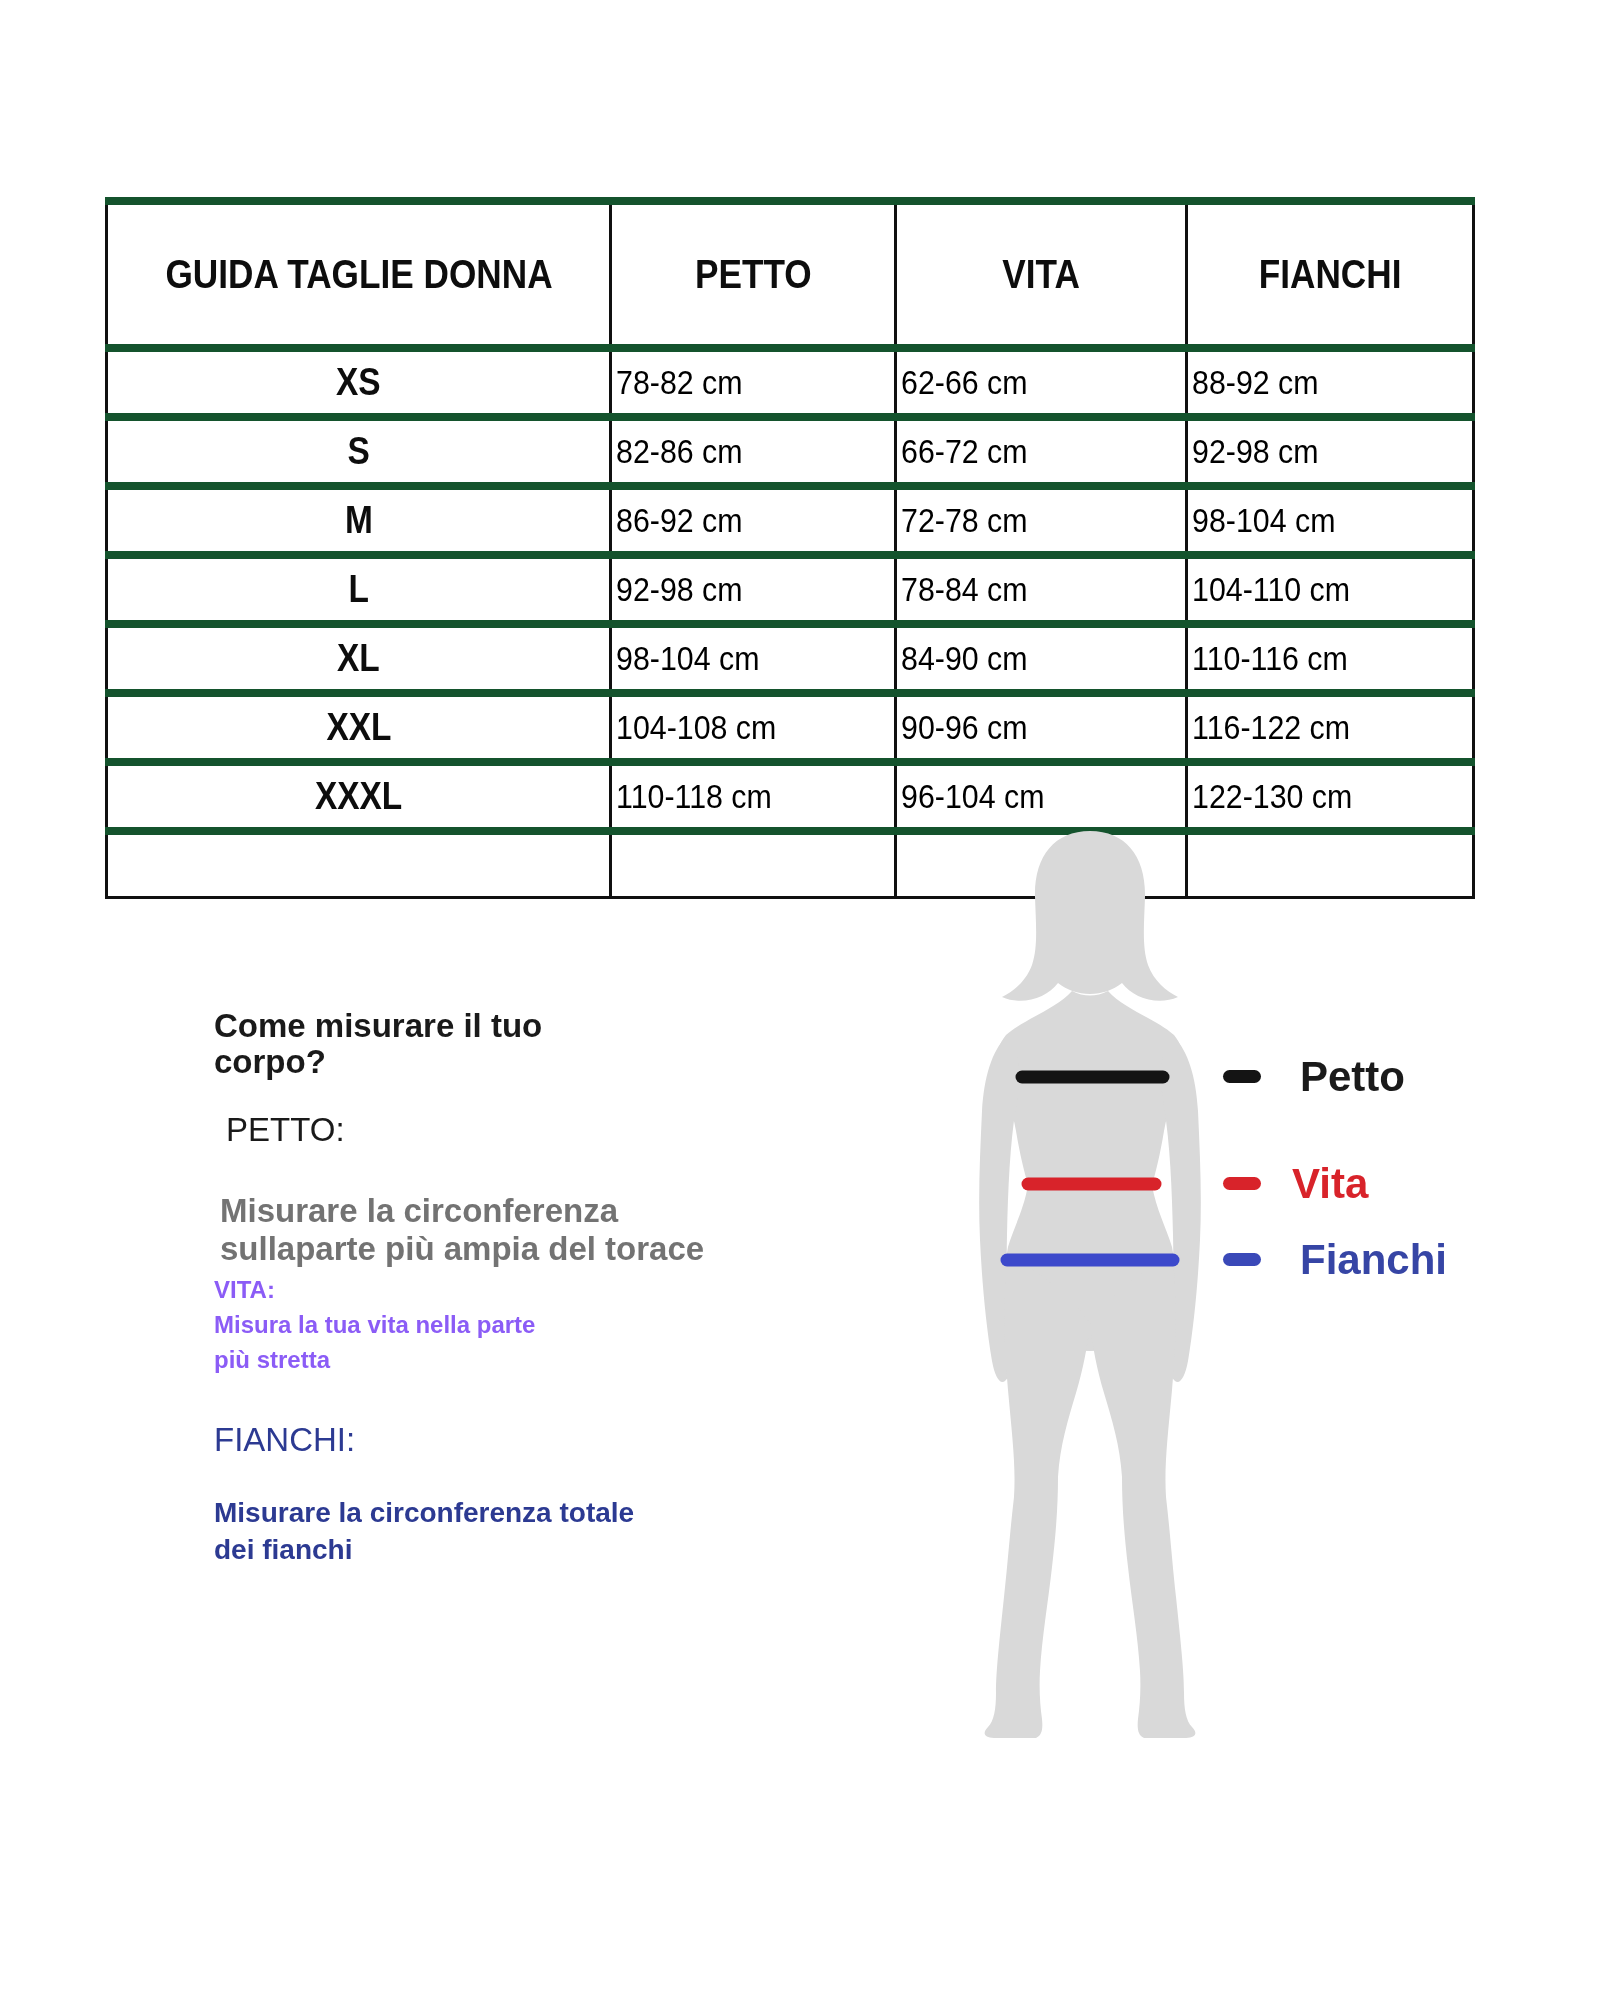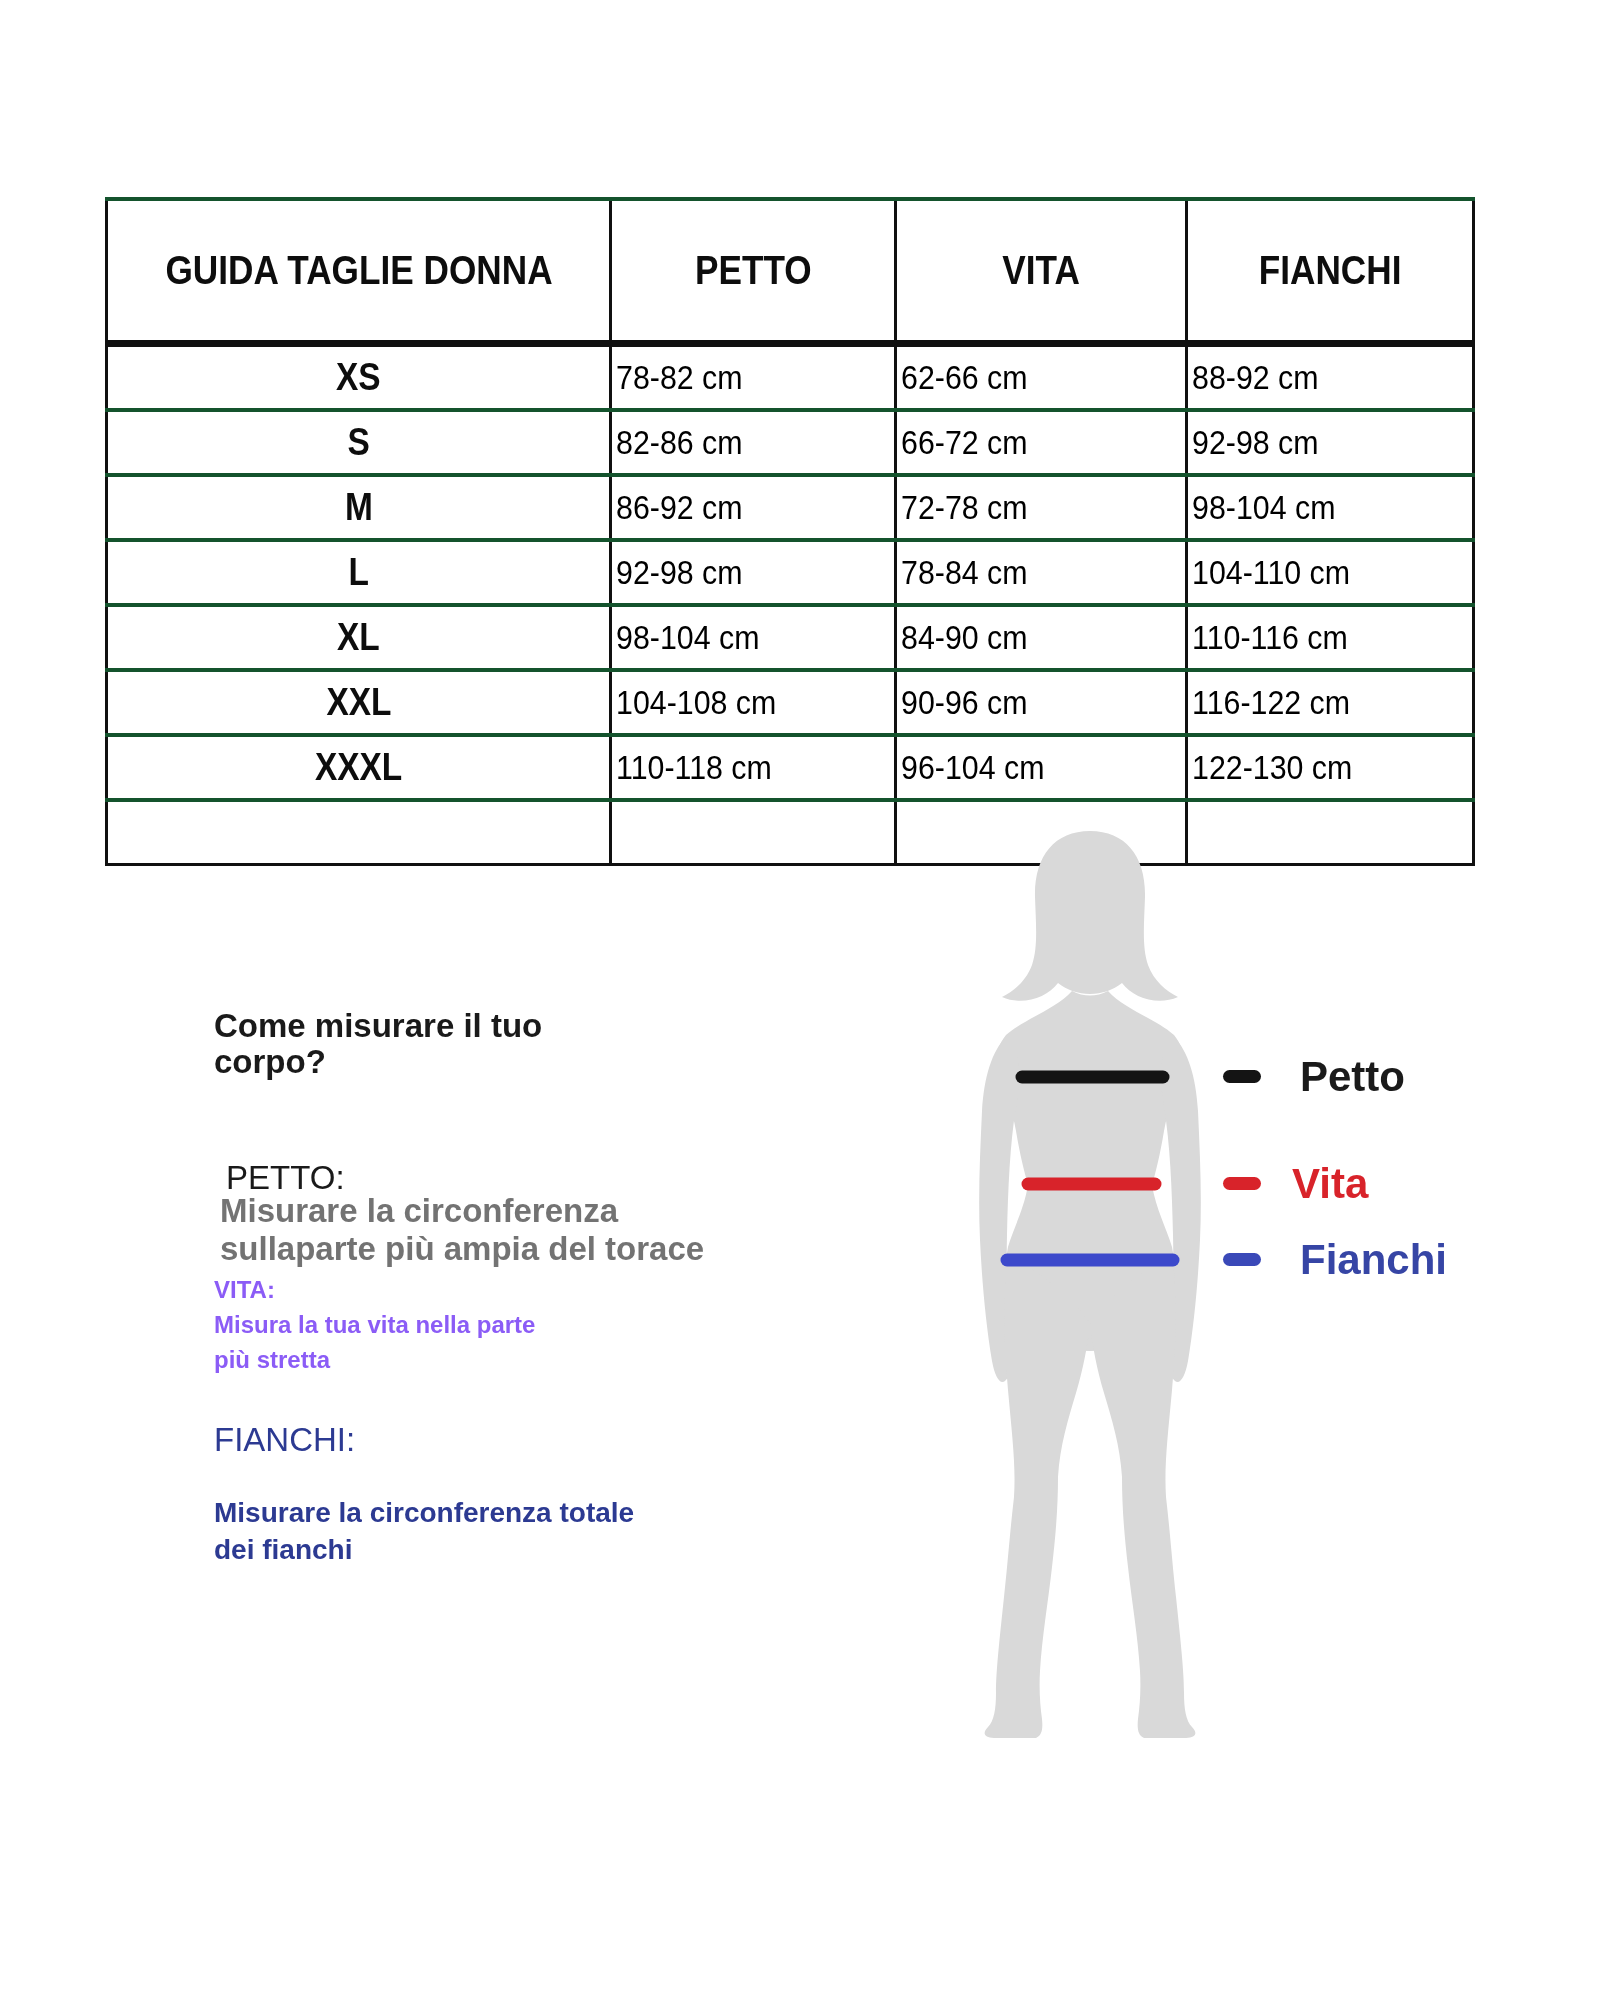--- a/index.html
+++ b/index.html
@@ -14,38 +14,38 @@
     position:absolute;left:105px;top:197px;width:1370px;
     border-collapse:collapse;table-layout:fixed;
     border:3px solid #101010;
   }
   table.size-guide col.c1{width:36.9%;}
   table.size-guide col.c2{width:20.8%;}
   table.size-guide col.c3{width:21.3%;}
   table.size-guide col.c4{width:21.0%;}
   table.size-guide th, table.size-guide td{
     border-left:3px solid #101010;
-    border-top:4px solid #14532d;
+    border-top:8px solid #14532d;
     padding:4px;vertical-align:middle;
     overflow:hidden;white-space:nowrap;
   }
   table.size-guide thead th{
     height:131px;border-bottom:7px solid #101010;
     font-size:40px;font-weight:bold;text-align:center;color:#0d0d0d;
   }
   table.size-guide tbody td{height:53px;}
   td.size-cell{font-size:38px;font-weight:bold;text-align:center;color:#0d0d0d;}
   td.value-cell{font-size:33px;font-weight:normal;text-align:left;padding-left:10px;color:#000000;}
   .cond{display:inline-block;transform:scaleX(0.88);transform-origin:center;}
   .condL{display:inline-block;transform:scaleX(0.92);transform-origin:left center;}
 
   
   .ins{position:absolute;white-space:pre-line;line-height:36px;font-size:33px;}
   .ins-heading{left:214px;top:1008px;font-weight:bold;color:#1a1a1a;}
-  .ins-petto-label{left:226px;top:1112px;font-weight:normal;color:#1a1a1a;margin-top:48px;}
+  .ins-petto-label{left:226px;top:1112px;font-weight:normal;color:#1a1a1a;}
   .ins-petto-text{left:220px;top:1192px;font-weight:bold;color:#737373;line-height:38px;}
   .ins-vita{left:214px;top:1272px;font-weight:bold;color:#8b5cf6;font-size:24px;line-height:35px;}
   .ins-fianchi-label{left:214px;top:1422px;font-weight:normal;color:#2c3a92;}
   .ins-fianchi-text{left:214px;top:1494px;font-weight:bold;color:#2c3a92;font-size:28px;line-height:37px;}
 
   
   .figure-wrap{position:absolute;left:950px;top:825px;width:280px;height:940px;}
   .silhouette{fill:#d9d9d9;}
   .mline{stroke-linecap:round;stroke-width:13px;fill:none;}
   .mline-petto{stroke:#141414;}

